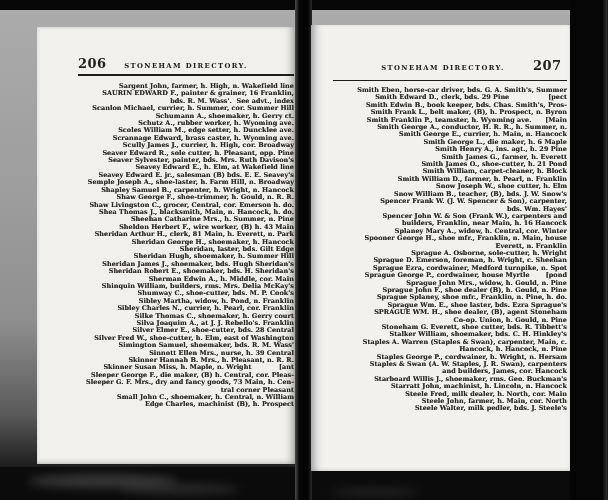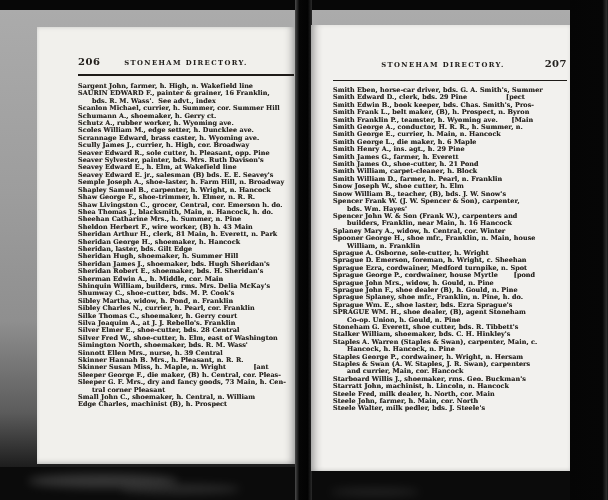--- a/index.html
+++ b/index.html
@@ -43,31 +43,31 @@
   .content{position:absolute;}
   .page-left  .content{left:41px;top:29px;width:216px;}
   .page-right .content{left:22px;top:33px;width:234px;}
 
   .hdr-row{
     display:flex;align-items:baseline;
     font-size:6.8px;font-weight:700;letter-spacing:1px;color:#23201d;
     height:9px;
   }
   .hdr-title{flex:1;text-align:center;letter-spacing:1.4px;}
-  .hdr-num{font-size:10px;letter-spacing:.5px;}
+  .hdr-num{font-size:13px;letter-spacing:.5px;}
   .page-left  .hdr-num{width:34px;text-align:left;}
-  .page-right .hdr-num{width:34px;text-align:right;}
+  .page-right .hdr-num{width:34px;text-align:left;}
   .page-right .hdr-title{text-align:center;padding-right:14px;}
   .hdr-spacer{width:34px;}
 
   .rule{background:#1e1b18;border:0;margin:0;}
   .page-left  .rule{height:2px;margin-top:9px;margin-bottom:7px;}
   .page-right .rule{height:1px;margin-top:13px;margin-bottom:6px;}
 
-  .lines{display:block;}
+  .lines{display:block;text-align:right;}
   .dir-line{
     font-size:6.45px;line-height:7.4px;font-weight:700;
     white-space:pre;letter-spacing:.05px;color:#2a2723;
     text-shadow:0 0 .35px rgba(40,35,30,.55);
   }
   .dir-line.indent{padding-left:14px;}
 </style>
 </head>
 <body>
 
@@ -96,41 +96,41 @@
           <div class="dir-line">Schutz A., rubber worker, h. Wyoming ave.</div>
           <div class="dir-line">Scoles William M., edge setter, h. Duncklee ave.</div>
           <div class="dir-line">Scrannage Edward, brass caster, h. Wyoming ave.</div>
           <div class="dir-line">Scully James J., currier, h. High, cor. Broadway</div>
           <div class="dir-line">Seaver Edward R., sole cutter, h. Pleasant, opp. Pine</div>
           <div class="dir-line">Seaver Sylvester, painter, bds. Mrs. Ruth Davison's</div>
           <div class="dir-line">Seavey Edward E., h. Elm, at Wakefield line</div>
           <div class="dir-line">Seavey Edward E. jr., salesman (B) bds. E. E. Seavey's</div>
           <div class="dir-line">Semple Joseph A., shoe-laster, h. Farm Hill, n. Broadway</div>
           <div class="dir-line">Shapley Samuel B., carpenter, h. Wright, n. Hancock</div>
-          <div class="dir-line">Shaw George F., shoe-trimmer, h. Elmer, n. R. R.</div>
+          <div class="dir-line">Shaw George F., shoe-trimmer, h. Gould, n. R. R.</div>
           <div class="dir-line">Shaw Livingston C., grocer, Central, cor. Emerson h. do.</div>
           <div class="dir-line">Shea Thomas J., blacksmith, Main, n. Hancock, h. do.</div>
           <div class="dir-line">Sheehan Catharine Mrs., h. Summer, n. Pine</div>
           <div class="dir-line">Sheldon Herbert F., wire worker, (B) h. 43 Main</div>
           <div class="dir-line">Sheridan Arthur H., clerk, 81 Main, h. Everett, n. Park</div>
           <div class="dir-line">Sheridan George H., shoemaker, h. Hancock</div>
           <div class="dir-line">Sheridan, laster, bds. Gilt Edge</div>
           <div class="dir-line">Sheridan Hugh, shoemaker, h. Summer Hill</div>
           <div class="dir-line">Sheridan James J., shoemaker, bds. Hugh Sheridan's</div>
           <div class="dir-line">Sheridan Robert E., shoemaker, bds. H. Sheridan's</div>
           <div class="dir-line">Sherman Edwin A., h. Middle, cor. Main</div>
           <div class="dir-line">Shinquin William, builders, rms. Mrs. Delia McKay's</div>
           <div class="dir-line">Shumway C., shoe-cutter, bds. M. P. Cook's</div>
           <div class="dir-line">Sibley Martha, widow, h. Pond, n. Franklin</div>
           <div class="dir-line">Sibley Charles N., currier, h. Pearl, cor. Franklin</div>
           <div class="dir-line">Silke Thomas C., shoemaker, h. Gerry court</div>
           <div class="dir-line">Silva Joaquim A., at J. J. Rebello's. Franklin</div>
           <div class="dir-line">Silver Elmer E., shoe-cutter, bds. 28 Central</div>
           <div class="dir-line">Silver Fred W., shoe-cutter, h. Elm, east of Washington</div>
-          <div class="dir-line">Simington North, shoemaker, bds. R. M. Wass'</div>
+          <div class="dir-line">Simington Samuel, shoemaker, bds. R. M. Wass'</div>
           <div class="dir-line">Sinnott Ellen Mrs., nurse, h. 39 Central</div>
           <div class="dir-line">Skinner Hannah B. Mrs., h. Pleasant, n. R. R.</div>
           <div class="dir-line">Skinner Susan Miss, h. Maple, n. Wright            [ant</div>
           <div class="dir-line">Sleeper George F., die maker, (B) h. Central, cor. Pleas-</div>
           <div class="dir-line">Sleeper G. F. Mrs., dry and fancy goods, 73 Main, h. Cen-</div>
           <div class="dir-line indent">tral corner Pleasant</div>
           <div class="dir-line">Small John C., shoemaker, h. Central, n. William</div>
           <div class="dir-line">Edge Charles, machinist (B), h. Prospect</div>
         </div>
     </div>
@@ -162,38 +162,38 @@
           <div class="dir-line">Smith William, carpet-cleaner, h. Block</div>
           <div class="dir-line">Smith William D., farmer, h. Pearl, n. Franklin</div>
           <div class="dir-line">Snow Joseph W., shoe cutter, h. Elm</div>
           <div class="dir-line">Snow William B., teacher, (B), bds. J. W. Snow's</div>
           <div class="dir-line">Spencer Frank W. (J. W. Spencer &amp; Son), carpenter,</div>
           <div class="dir-line indent">bds. Wm. Hayes'</div>
           <div class="dir-line">Spencer John W. &amp; Son (Frank W.), carpenters and</div>
           <div class="dir-line indent">builders, Franklin, near Main, h. 16 Hancock</div>
           <div class="dir-line">Splaney Mary A., widow, h. Central, cor. Winter</div>
           <div class="dir-line">Spooner George H., shoe mfr., Franklin, n. Main, house</div>
-          <div class="dir-line indent">William, n. Franklin</div>
+          <div class="dir-line indent">Everett, n. Franklin</div>
           <div class="dir-line">Sprague A. Osborne, sole-cutter, h. Wright</div>
           <div class="dir-line">Sprague D. Emerson, foreman, h. Wright, c. Sheehan</div>
           <div class="dir-line">Sprague Ezra, cordwainer, Medford turnpike, n. Spot</div>
           <div class="dir-line">Sprague George P., cordwainer, house Myrtle       [pond</div>
           <div class="dir-line">Sprague John Mrs., widow, h. Gould, n. Pine</div>
           <div class="dir-line">Sprague John F., shoe dealer (B), h. Gould, n. Pine</div>
           <div class="dir-line">Sprague Splaney, shoe mfr., Franklin, n. Pine, h. do.</div>
           <div class="dir-line">Sprague Wm. E., shoe laster, bds. Ezra Sprague's</div>
           <div class="dir-line">SPRAGUE WM. H., shoe dealer, (B), agent Stoneham</div>
           <div class="dir-line indent">Co-op. Union, h. Gould, n. Pine</div>
           <div class="dir-line">Stoneham G. Everett, shoe cutter, bds. R. Tibbett's</div>
           <div class="dir-line">Stalker William, shoemaker, bds. C. H. Hinkley's</div>
           <div class="dir-line">Staples A. Warren (Staples &amp; Swan), carpenter, Main, c.</div>
           <div class="dir-line indent">Hancock, h. Hancock, n. Pine</div>
           <div class="dir-line">Staples George P., cordwainer, h. Wright, n. Hersam</div>
           <div class="dir-line">Staples &amp; Swan (A. W. Staples, J. R. Swan), carpenters</div>
-          <div class="dir-line indent">and currier, Main, cor. Hancock</div>
+          <div class="dir-line indent">and builders, James, cor. Hancock</div>
           <div class="dir-line">Starboard Willis J., shoemaker, rms. Geo. Buckman's</div>
           <div class="dir-line">Starratt John, machinist, h. Lincoln, n. Hancock</div>
           <div class="dir-line">Steele Fred, milk dealer, h. North, cor. Main</div>
           <div class="dir-line">Steele John, farmer, h. Main, cor. North</div>
           <div class="dir-line">Steele Walter, milk pedler, bds. J. Steele's</div>
         </div>
     </div>
   </div>
 </div>
 

